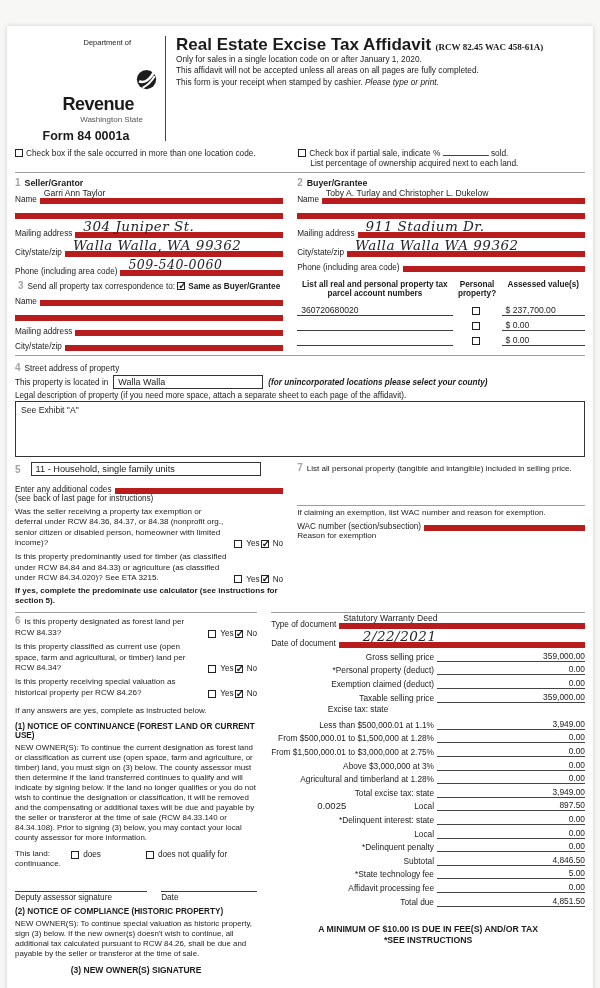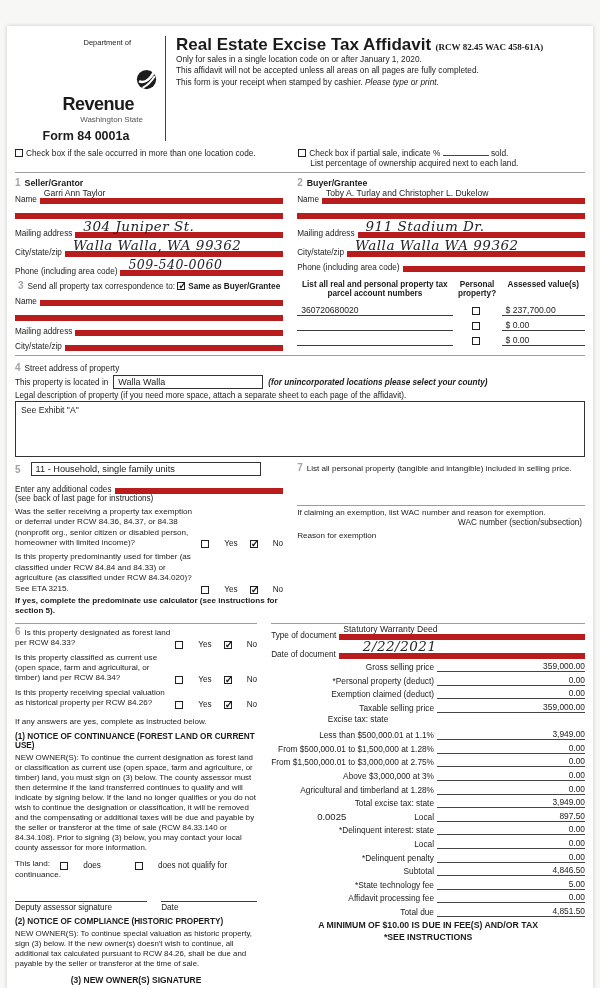--- a/index.html
+++ b/index.html
@@ -66,31 +66,31 @@
 
   
   .boxed { border:1px solid #333; padding:1px 4px; font-size:9px; display:inline-block; min-width:150px; }
   .note-it { font-size:8.2px; font-style:italic; font-weight:bold; }
   .legalbox { border:1px solid #333; height:56px; padding:3px 5px; font-size:8.6px; margin-top:1px; }
   .small { font-size:8.2px; }
 
   
   .qrow { display:flex; justify-content:space-between; align-items:flex-end; margin-top:4px; }
   .qtxt { font-size:8.1px; line-height:1.28; }
-  .yn { white-space:nowrap; font-size:8.2px; display:flex; align-items:flex-end; gap:12px; padding-left:4px; }
+  .yn { white-space:nowrap; font-size:8.2px; display:flex; align-items:center; gap:1px; padding-left:4px; }
   .para { font-size:7.9px; line-height:1.27; margin-top:3px; }
   .ptitle { font-size:8.2px; font-weight:bold; margin-top:5px; }
 
   
   .mrow { display:flex; align-items:flex-end; height:13.6px; }
   .mlab { flex:1; text-align:right; font-size:8.3px; white-space:nowrap; padding-right:3px; }
   .mline { width:148px; border-bottom:1px solid #444; text-align:right; font-size:8.4px; height:12px; line-height:12px; }
   .rate { font-size:9.5px; margin-left:46px; }
   .mhead { text-align:center; font-size:8.3px; padding-right:140px; height:13.6px; line-height:13.6px; }
-  .minimum { text-align:center; font-weight:bold; font-size:8.7px; line-height:1.35; margin-top:3px; }
+  .minimum { text-align:center; font-weight:bold; font-size:8.7px; line-height:1.35; margin-top:17px; }
 
   
   .sgrid { display:flex; gap:20px; margin-top:12px; }
   .scell { flex:1; }
   .bar { border-bottom:1px solid #3c3c3c; height:10px; }
   .cap { font-size:8.2px; margin-top:1px; }
   .deprow { display:flex; gap:14px; margin-top:12px; }
   .deprow .d1 { flex:1; } .deprow .d2 { width:96px; }
   .newhead { text-align:center; font-weight:bold; font-size:8.5px; margin-top:6px; }
 </style>
@@ -295,21 +295,21 @@
             <span>No</span>
           </span>
       </div>
       <div class="qtxt" style="margin-top:2px;"><b>If yes, complete the predominate use calculator (see instructions for section 5).</b></div>
     </div>
     <div class="cr">
       <div class="qtxt"><span class="secnum">7</span><span>List all personal property (tangible and intangible) included in selling price.</span></div>
       <div style="height:26px;"></div>
       <div class="rule"></div>
       <div class="qtxt">If claiming an exemption, list WAC number and reason for exemption.</div>
-      <div class="fr" style="height:13px;flex-direction:column;">
+      <div class="fr" style="height:13px;">
           <span class="lab">WAC number (section/subsection)</span>
           <span class="ln"></span>
         </div>
       <div class="qtxt">Reason for exemption</div>
       <div style="height:30px;"></div>
     </div>
   </div>
 
   <div class="two" style="margin-top:2px;">
     <div class="cl">

